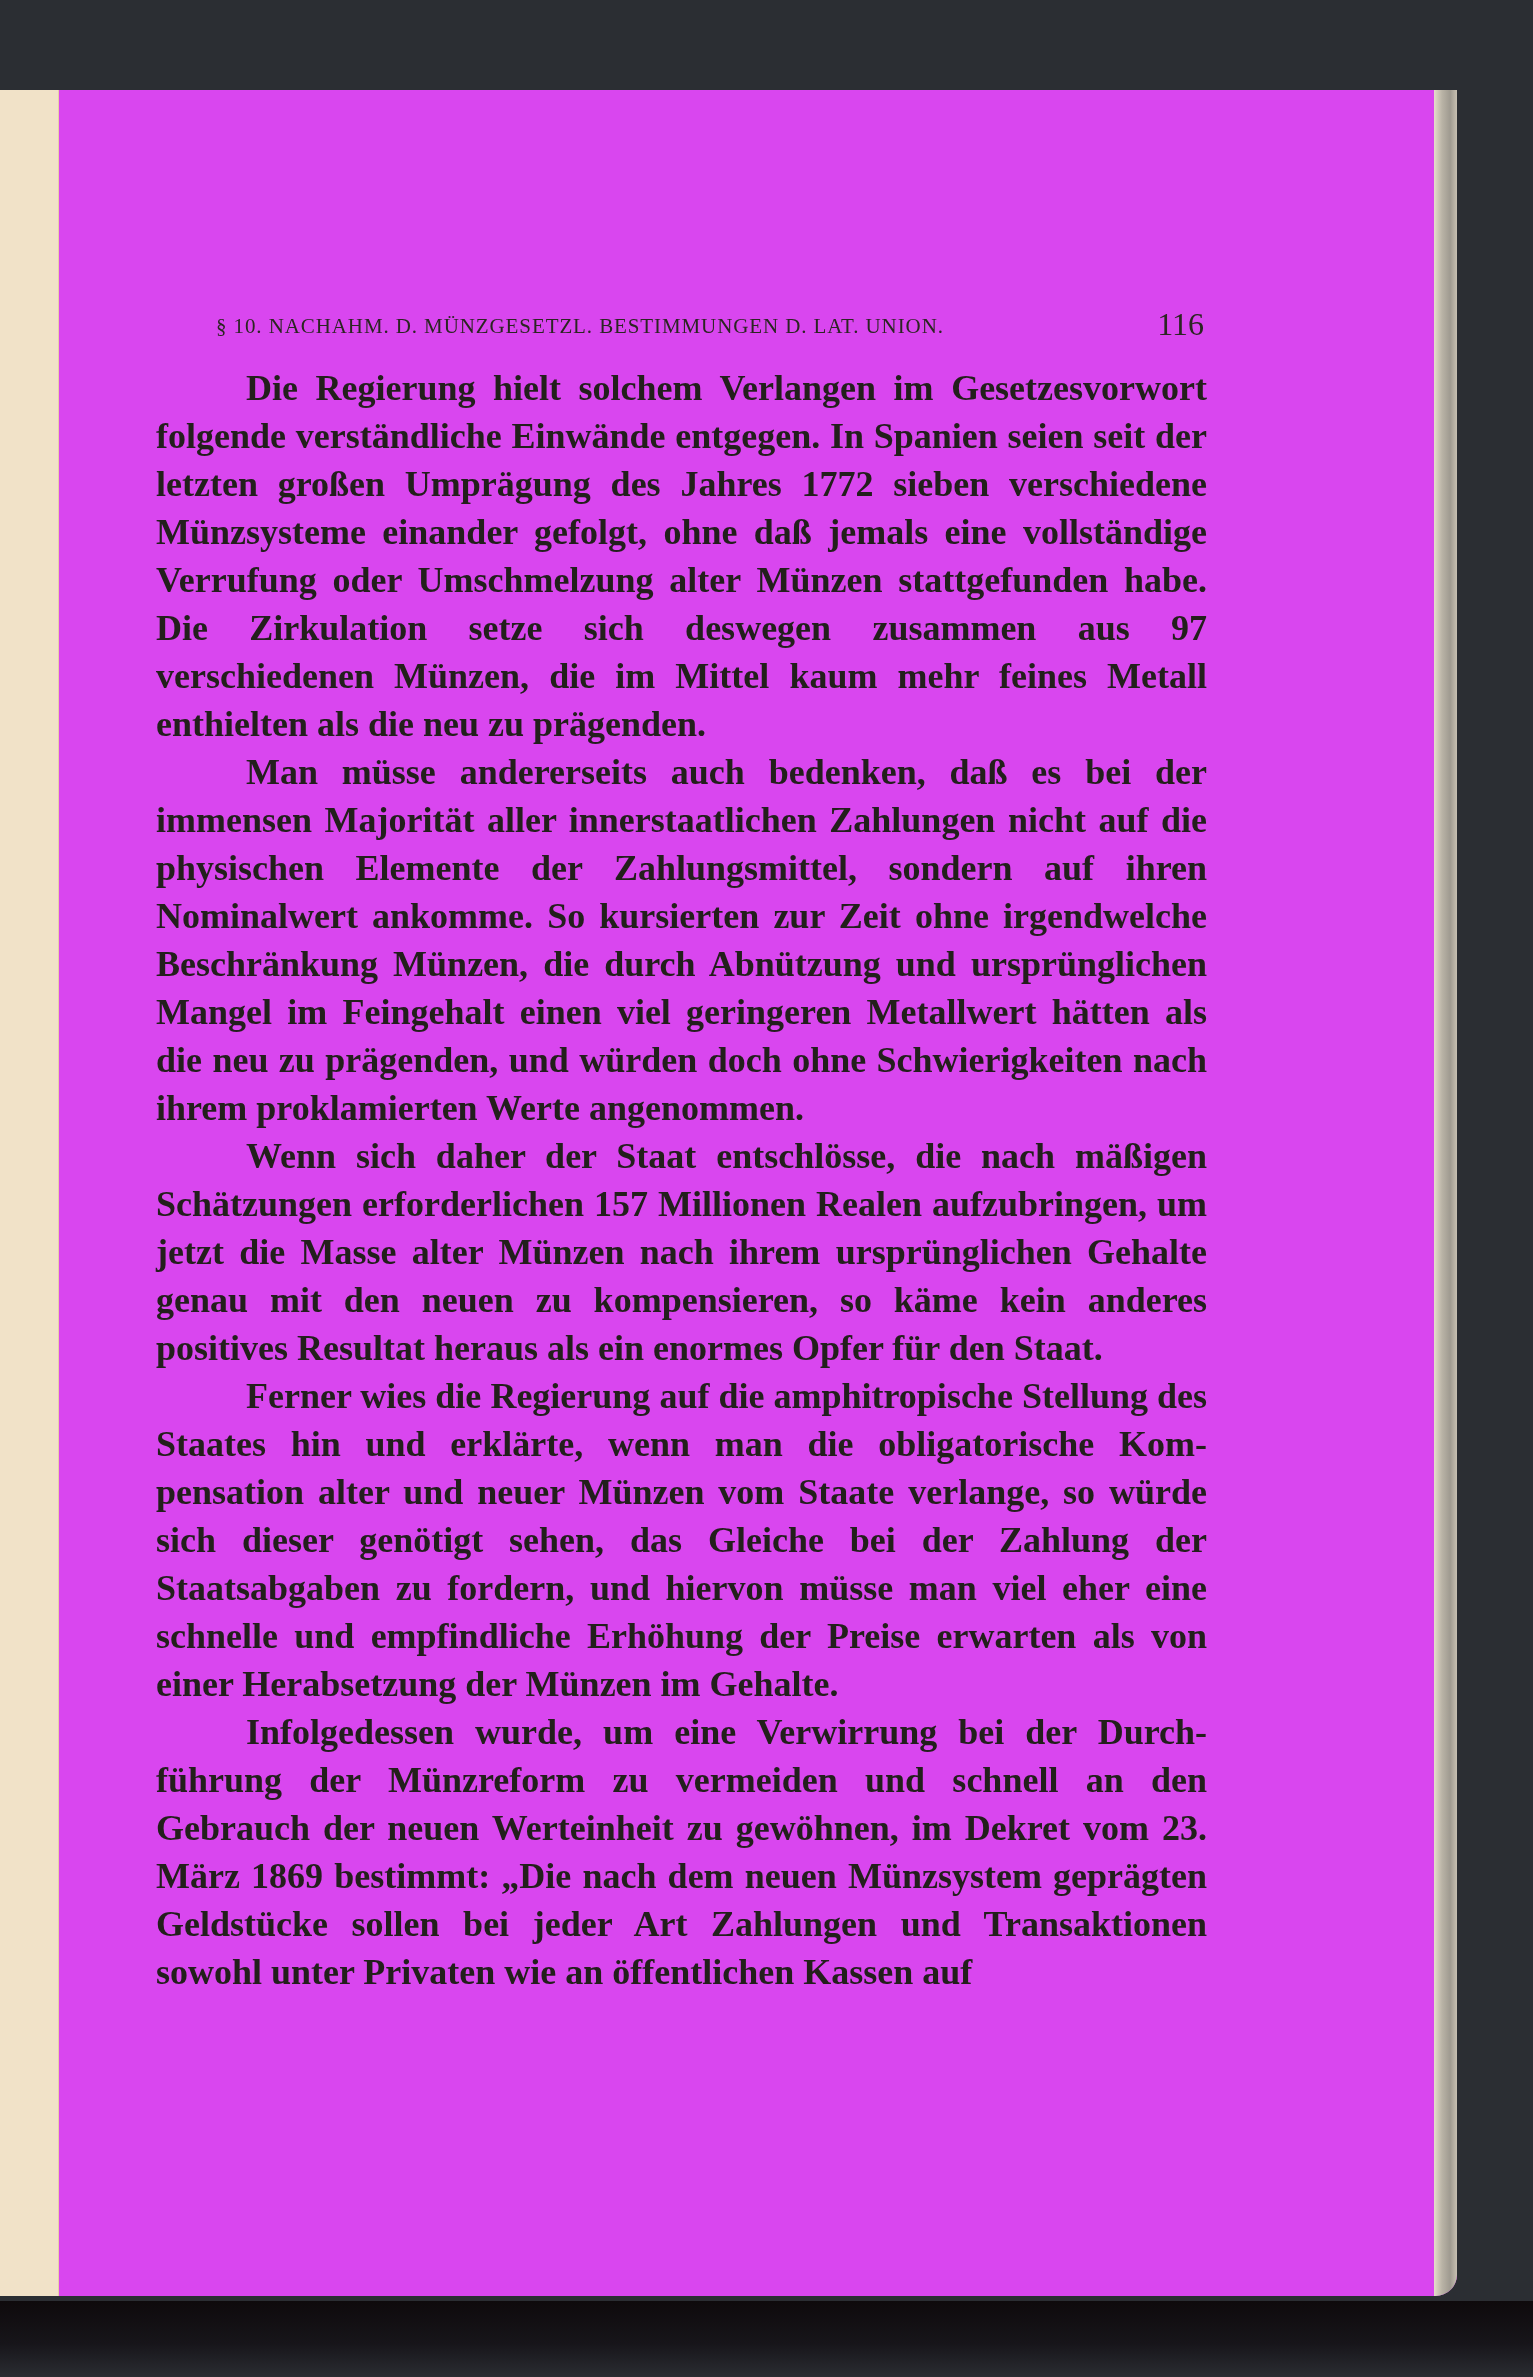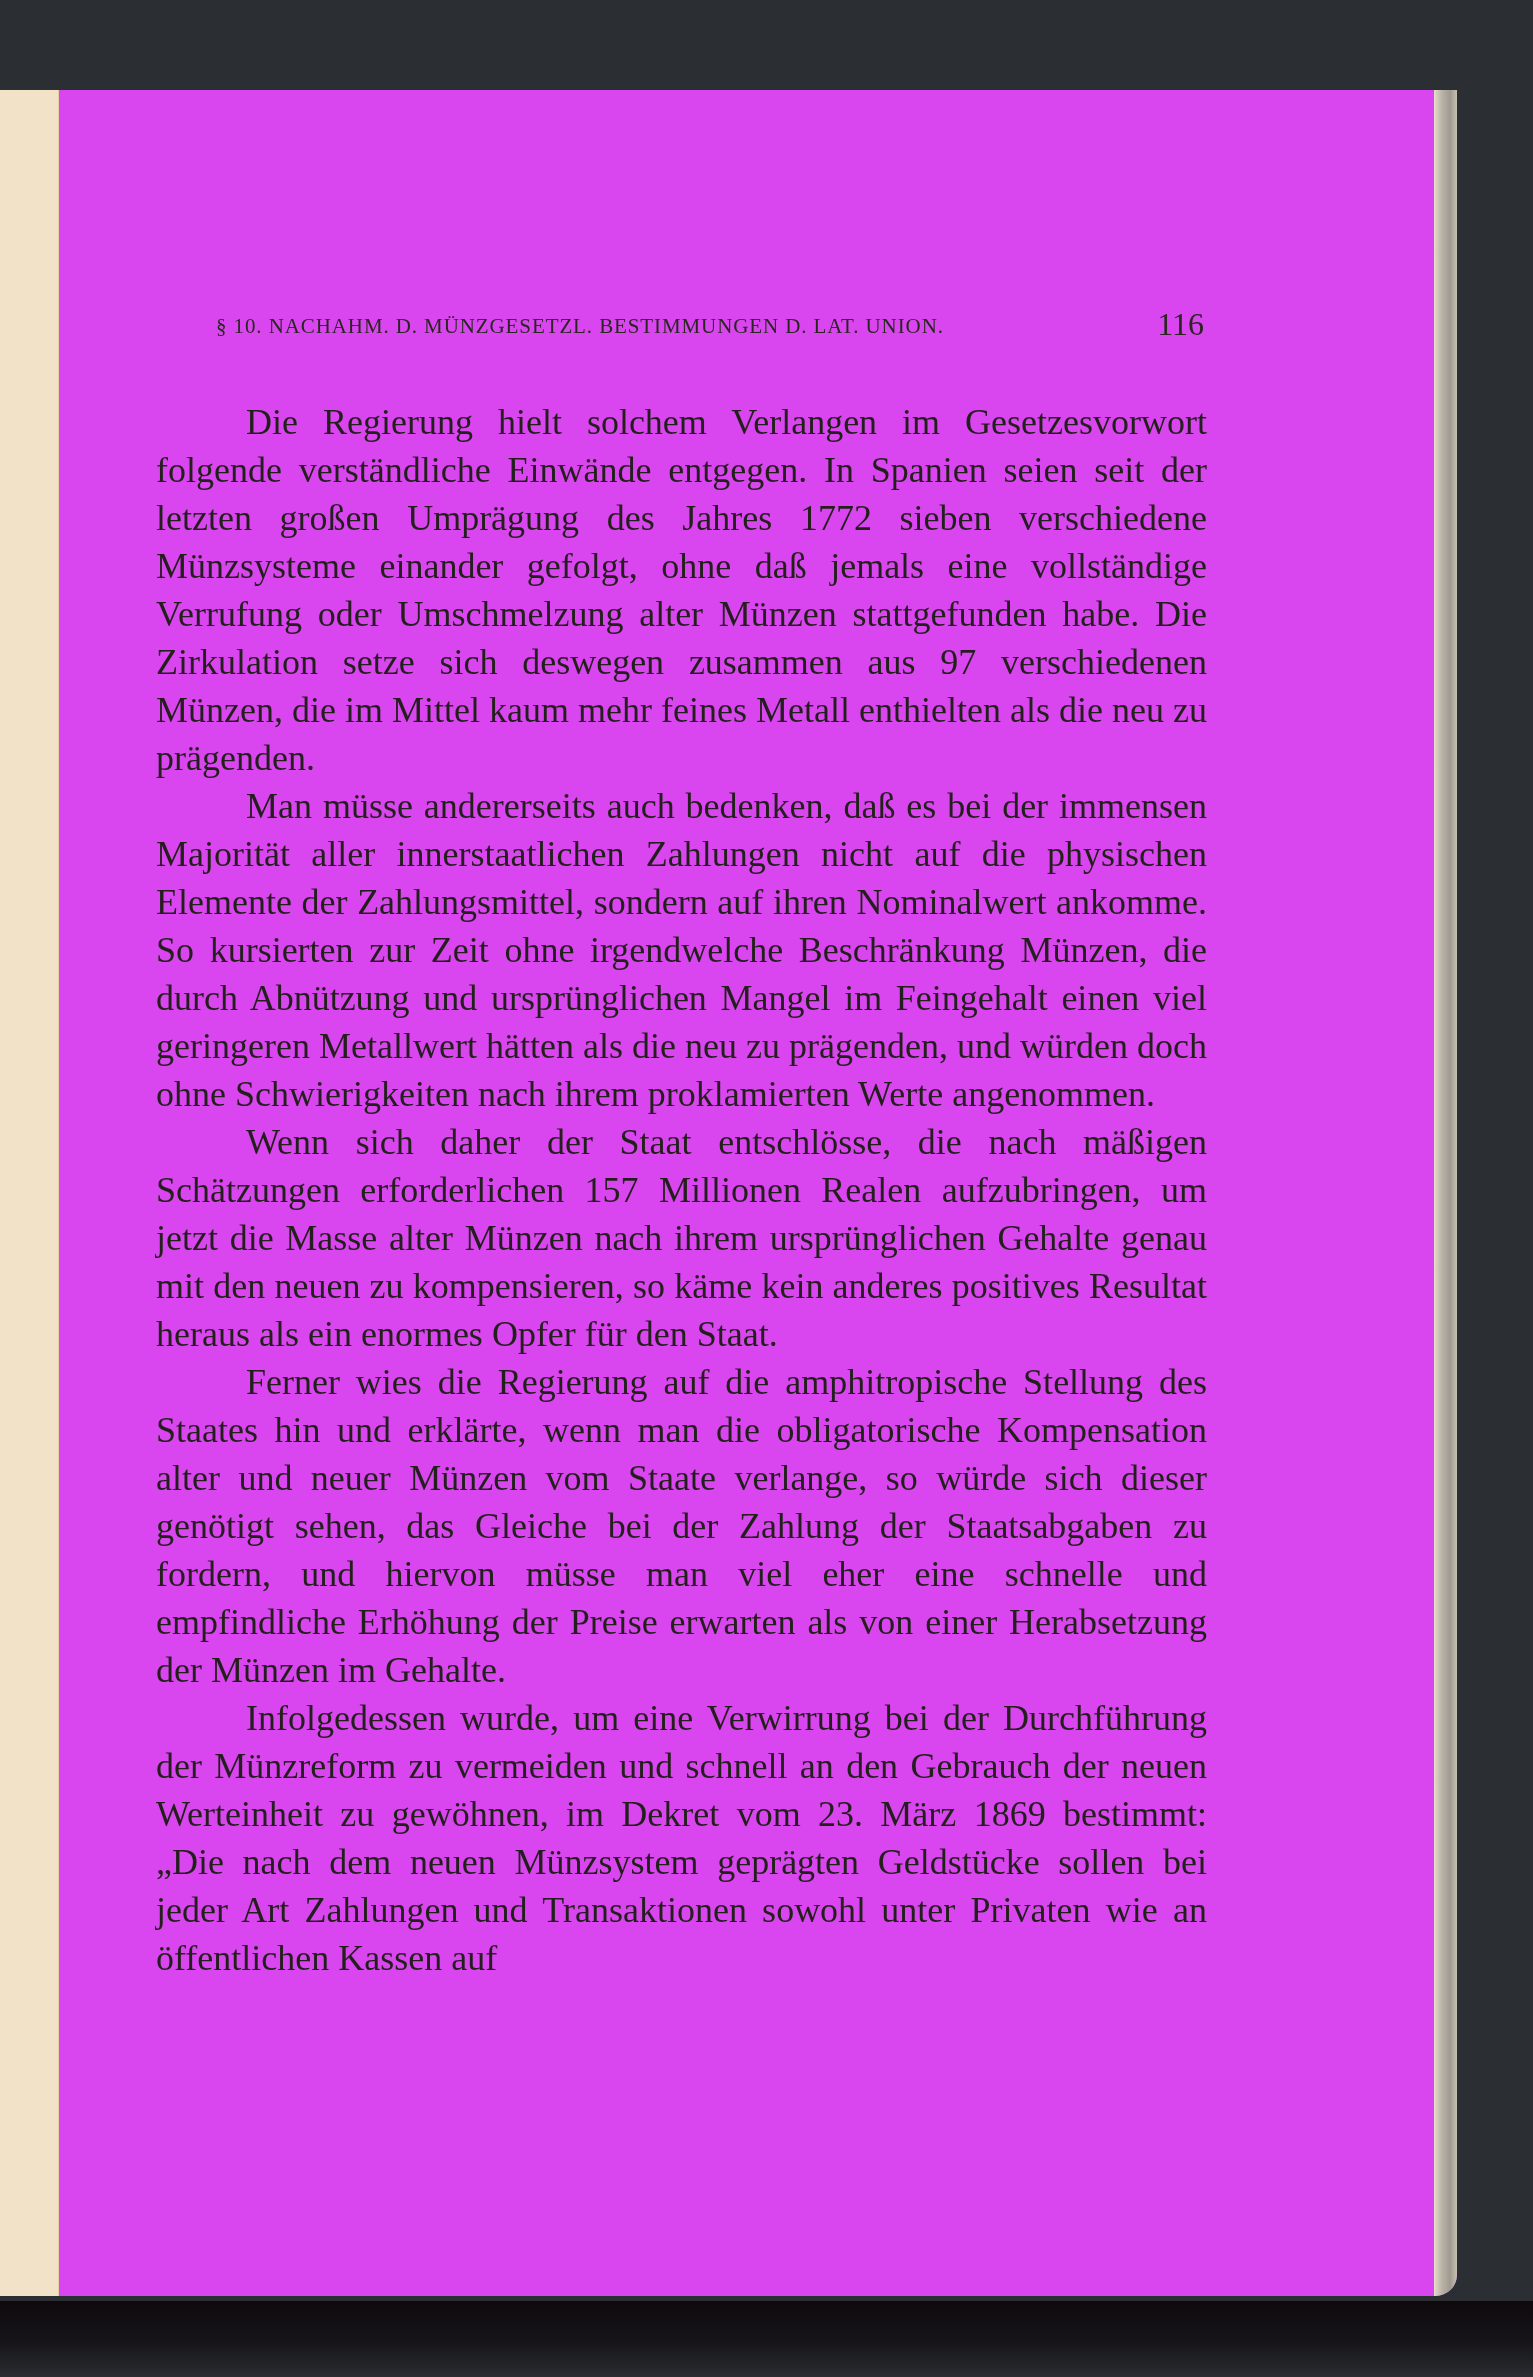--- a/index.html
+++ b/index.html
@@ -55,21 +55,21 @@
 
 <div class="page">
   <div class="left-page-strip"></div>
   <div class="page-edge"></div>
 
   <div class="running-head" style="top:216px;">
     <span class="title">§ 10. NACHAHM. D. MÜNZGESETZL. BESTIMMUNGEN D. LAT. UNION.</span>
     <span class="pageno">116</span>
   </div>
 
-  <div class="body-text" style="top:308px;">
+  <div class="body-text" style="top:274px;font-weight:bold;">
     <p>Die Regierung hielt solchem Verlangen im Gesetzesvorwort folgende verständliche Einwände entgegen. In Spanien seien seit der letzten großen Umprägung des Jahres 1772 sieben verschiedene Münzsysteme einander gefolgt, ohne daß jemals eine vollständige Verrufung oder Umschmelzung alter Münzen stattgefunden habe. Die Zirkulation setze sich deswegen zu­sammen aus 97 verschiedenen Münzen, die im Mittel kaum mehr feines Metall enthielten als die neu zu prägenden.</p>
     <p>Man müsse andererseits auch bedenken, daß es bei der immensen Majorität aller innerstaatlichen Zahlungen nicht auf die physischen Elemente der Zahlungsmittel, sondern auf ihren Nominalwert ankomme. So kursierten zur Zeit ohne irgend­welche Beschränkung Münzen, die durch Abnützung und ursprünglichen Mangel im Feingehalt einen viel geringeren Metallwert hätten als die neu zu prägenden, und würden doch ohne Schwierigkeiten nach ihrem proklamierten Werte angenommen.</p>
     <p>Wenn sich daher der Staat entschlösse, die nach mäßigen Schätzungen erforderlichen 157 Millionen Realen aufzubringen, um jetzt die Masse alter Münzen nach ihrem ursprünglichen Gehalte genau mit den neuen zu kompensieren, so käme kein anderes positives Resultat heraus als ein enormes Opfer für den Staat.</p>
     <p>Ferner wies die Regierung auf die amphitropische Stellung des Staates hin und erklärte, wenn man die obligatorische Kom­pensation alter und neuer Münzen vom Staate verlange, so würde sich dieser genötigt sehen, das Gleiche bei der Zahlung der Staatsabgaben zu fordern, und hiervon müsse man viel eher eine schnelle und empfindliche Erhöhung der Preise erwarten als von einer Herabsetzung der Münzen im Gehalte.</p>
     <p>Infolgedessen wurde, um eine Verwirrung bei der Durch­führung der Münzreform zu vermeiden und schnell an den Gebrauch der neuen Werteinheit zu gewöhnen, im Dekret vom 23. März 1869 bestimmt: „Die nach dem neuen Münzsystem geprägten Geldstücke sollen bei jeder Art Zahlungen und Trans­aktionen sowohl unter Privaten wie an öffentlichen Kassen auf</p>
   </div>
 </div>
 
 
 </body></html>

